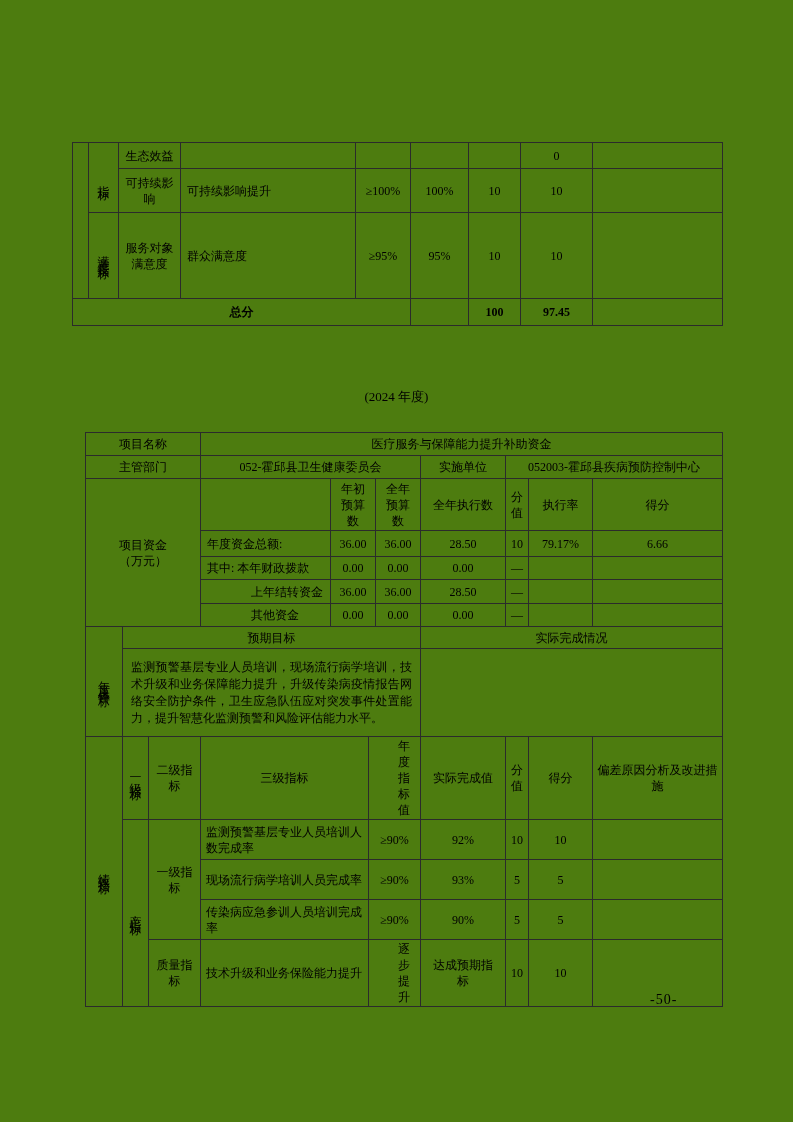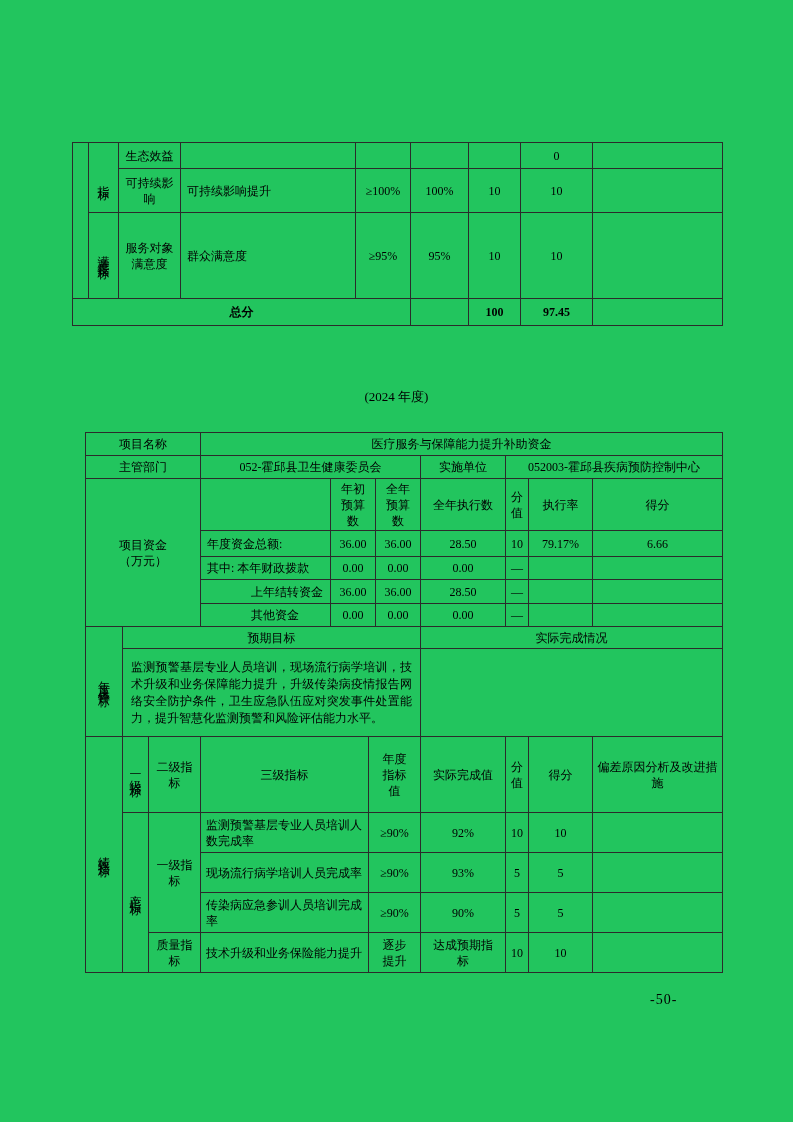--- a/index.html
+++ b/index.html
@@ -1,33 +1,33 @@
 <!DOCTYPE html>
 <html><head>
 <meta charset="utf-8">
 <style>
   * { box-sizing: border-box; }
   html,body { margin:0; padding:0; }
   body {
     width:793px; height:1122px; background:#ffffff; position:relative;
     font-family:"Liberation Serif","DejaVu Serif",serif; color:#000;
   }
-  .page { position:relative; width:793px; height:1122px; background:#22c55e; overflow:hidden; }
+  .page { position:relative; width:793px; height:1122px; background:#4d7c0f; overflow:hidden; }
   table { border-collapse:collapse; table-layout:fixed; }
   td {
     border:1px solid #2b2b2b; font-size:12px; line-height:16px;
     text-align:center; vertical-align:middle; padding:1px 2px; overflow:hidden;
     word-break:break-all;
   }
   .left   { text-align:left; padding-left:6px; }
   .ind    { text-align:left; padding-left:50px; }
   .jus    { text-align:justify; padding:4px 8px; line-height:17px; }
   .v      { writing-mode:vertical-rl; text-orientation:upright; letter-spacing:3px; display:inline-block; }
   .bold   { font-weight:bold;margin-top:20px; }
-  .pad13  { padding-left:13px; padding-right:13px; }
+  .pad13  { padding-left:29px; padding-right:13px; }
   .pad10  { padding-left:10px; padding-right:10px; }
   .pad9   { padding-left:9px;  padding-right:9px;  }
   .heading { position:absolute; left:0; top:388px; width:793px; text-align:center; font-size:13px; }
   .pageno  { position:absolute; left:650px; top:992px; font-size:14px; letter-spacing:1px; }
   .abs    { position:absolute; }
 </style>
 </head>
 <body>
 
 <div class="page">

